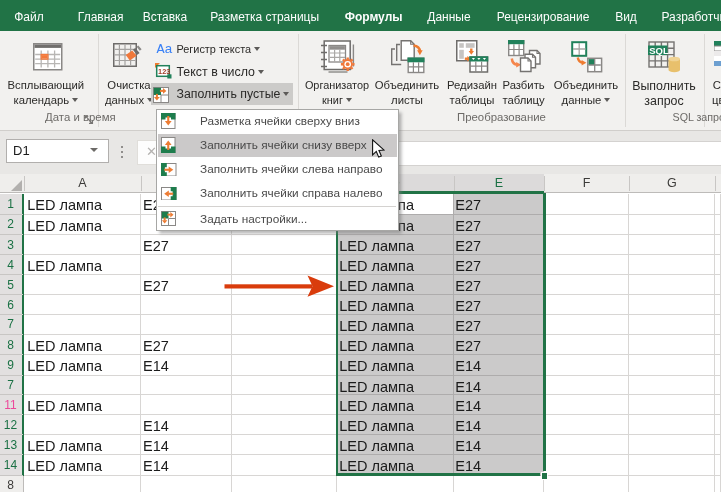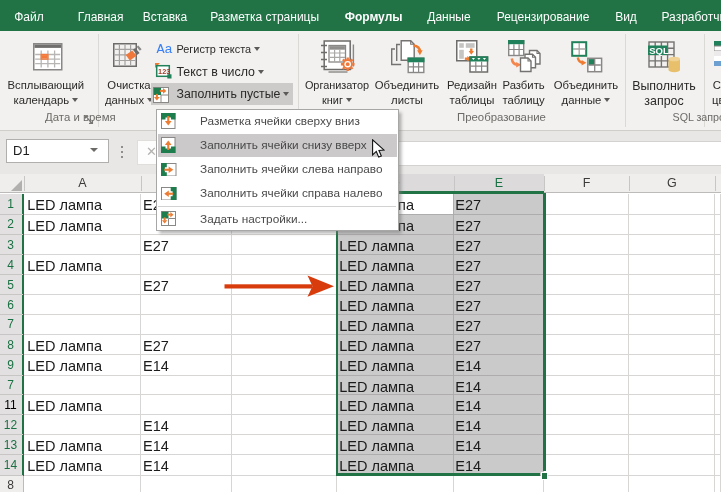--- a/index.html
+++ b/index.html
@@ -143,21 +143,21 @@
 <div class="rn" style="left:0;top:297.6px;color:#1a7144;">6</div>
 <div class="abs" style="left:0;top:314.0px;width:23px;height:1px;background:#c8c6c4;"></div>
 <div class="rn" style="left:0;top:317.4px;color:#1a7144;">7</div>
 <div class="abs" style="left:0;top:333.8px;width:23px;height:1px;background:#c8c6c4;"></div>
 <div class="rn" style="left:0;top:337.5px;color:#1a7144;">8</div>
 <div class="abs" style="left:0;top:354.2px;width:23px;height:1px;background:#c8c6c4;"></div>
 <div class="rn" style="left:0;top:357.85px;color:#1a7144;">9</div>
 <div class="abs" style="left:0;top:374.5px;width:23px;height:1px;background:#c8c6c4;"></div>
 <div class="rn" style="left:0;top:377.9px;color:#1a7144;">7</div>
 <div class="abs" style="left:0;top:394.3px;width:23px;height:1px;background:#c8c6c4;"></div>
-<div class="rn" style="left:0;top:397.75px;color:#000000;">11</div>
+<div class="rn" style="left:0;top:397.75px;color:#ec4899;">11</div>
 <div class="abs" style="left:0;top:414.2px;width:23px;height:1px;background:#c8c6c4;"></div>
 <div class="rn" style="left:0;top:417.7px;color:#1a7144;">12</div>
 <div class="abs" style="left:0;top:434.2px;width:23px;height:1px;background:#c8c6c4;"></div>
 <div class="rn" style="left:0;top:437.75px;color:#1a7144;">13</div>
 <div class="abs" style="left:0;top:454.3px;width:23px;height:1px;background:#c8c6c4;"></div>
 <div class="rn" style="left:0;top:457.9px;color:#1a7144;">14</div>
 <div class="abs" style="left:0;top:474.5px;width:23px;height:1px;background:#c8c6c4;"></div>
 <div class="rn" style="left:0;top:478.1px;color:#3c3b39;">8</div>
 <div class="abs" style="left:23px;top:475.5px;width:1px;height:16.5px;background:#bdbbb9;"></div>
 <svg class="abs" style="left:224px;top:274.5px;" width="111" height="22" viewBox="0 0 111 22">

